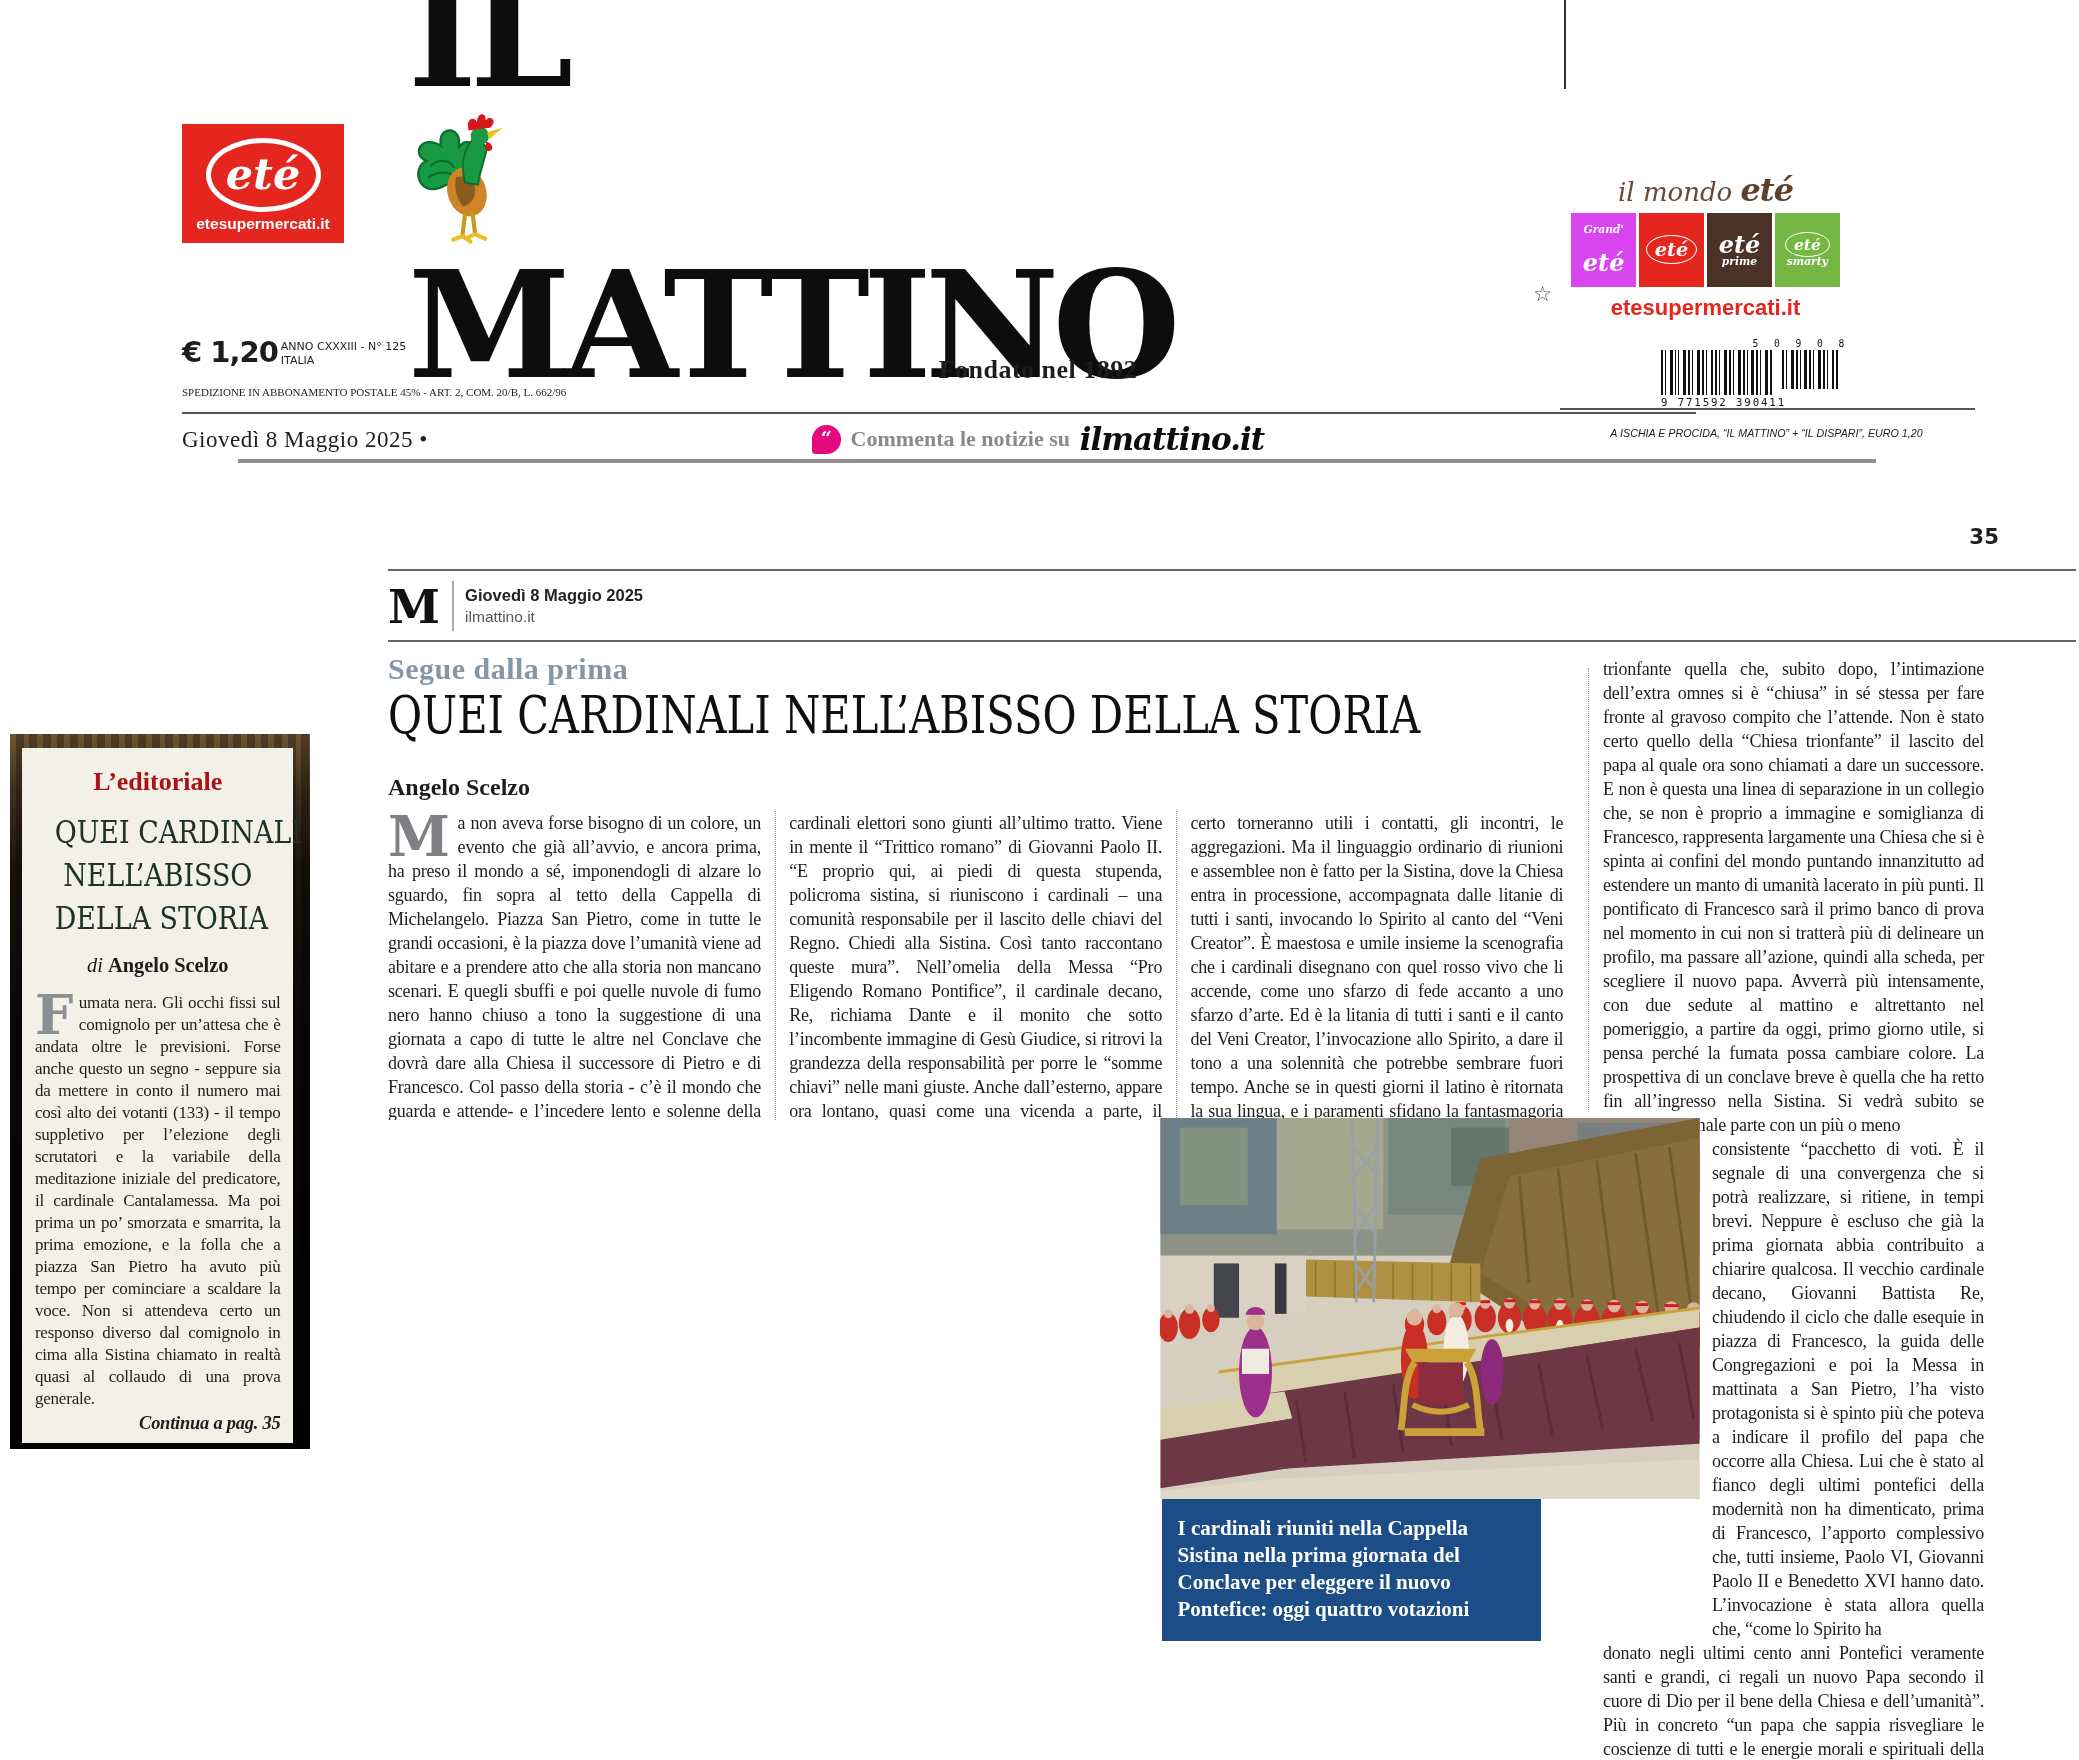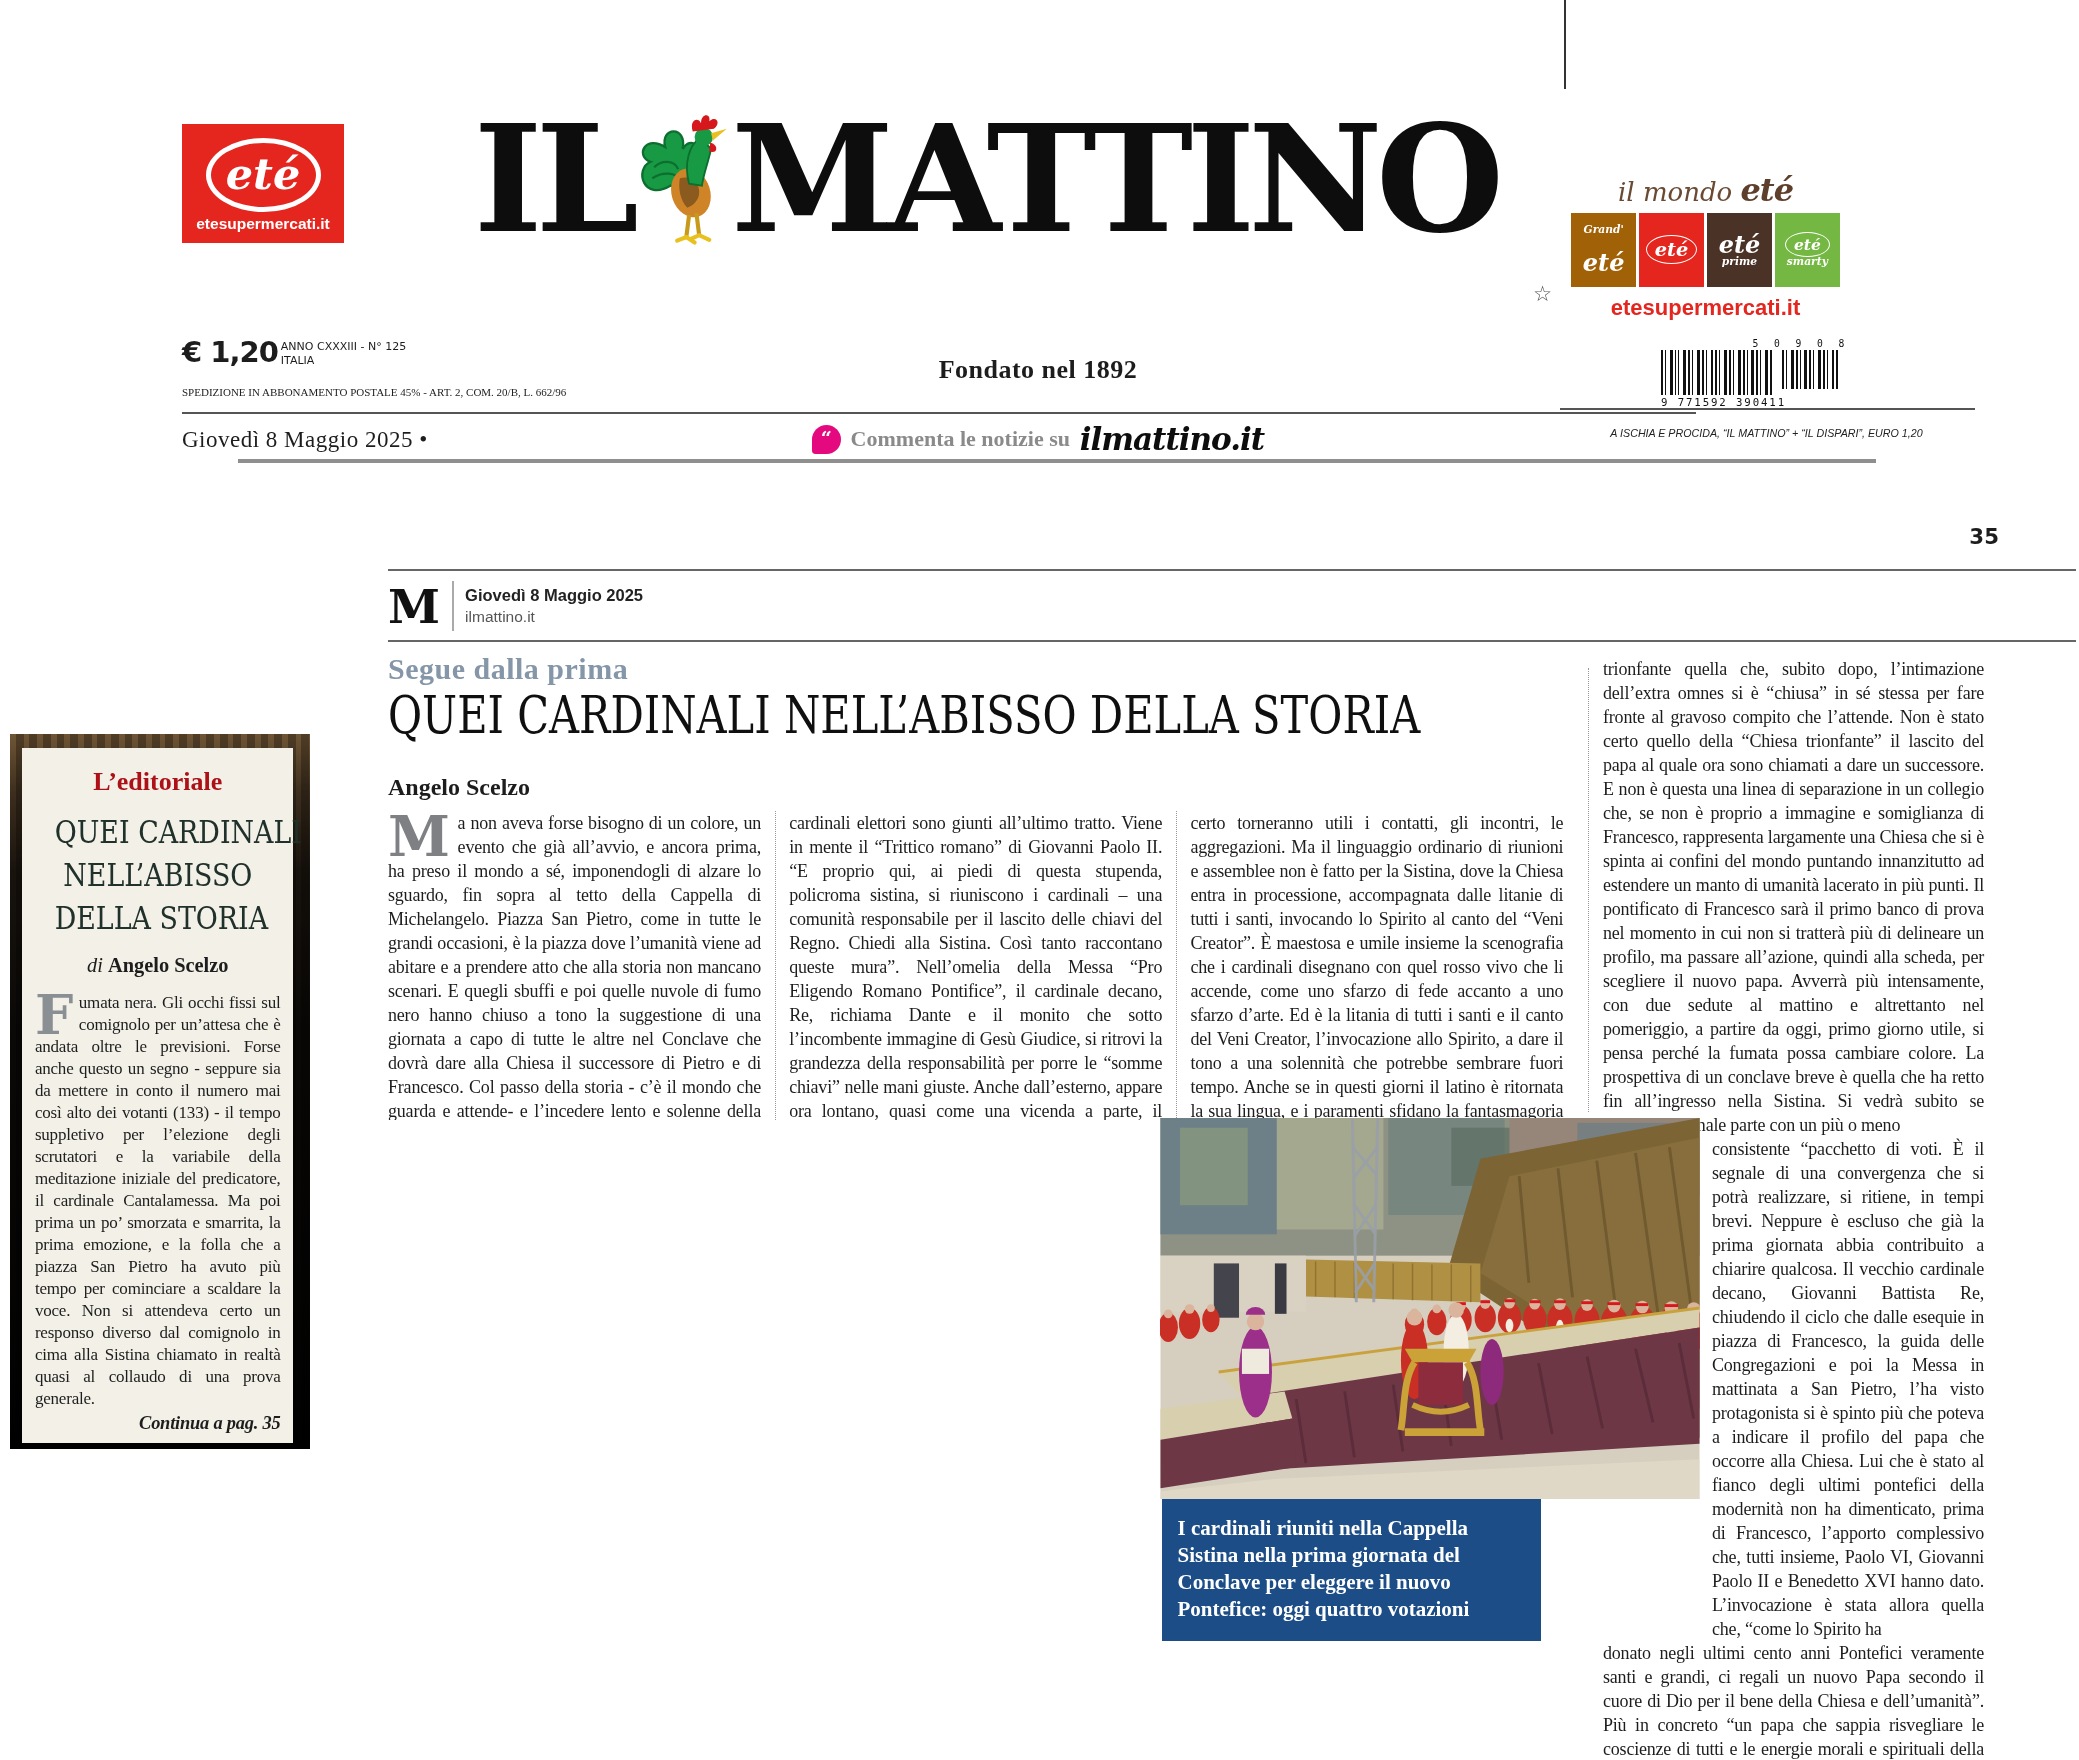--- a/index.html
+++ b/index.html
@@ -4,35 +4,35 @@
 <style>
   html,body{margin:0;padding:0;background:#fff;}
   body{width:2080px;height:1760px;position:relative;font-family:"Liberation Serif",serif;color:#1d1d1d;overflow:hidden;}
   .abs{position:absolute;}
 
   
   #ete-logo{left:182px;top:124px;width:162px;height:119px;background:#e5261f;color:#fff;text-align:center;}
   #ete-oval{margin:13.6px auto 1.9px;width:105px;height:64px;border:5.8px solid #fff;border-radius:50%;display:flex;align-items:center;justify-content:center;font-family:"DejaVu Serif",serif;font-style:italic;font-weight:bold;font-size:43px;line-height:1;}
   #ete-url{font-family:"Liberation Sans",sans-serif;font-weight:bold;font-size:15.5px;margin-top:3.9px;}
 
-  #masthead-title{left:408px;top:107px;width:1155px;height:146px;display:flex;align-items:flex-end;justify-content:center;font-family:"DejaVu Serif",serif;font-weight:bold;font-size:147px;letter-spacing:-6.8px;color:#0d0d0d;line-height:1;}
+  #masthead-title{left:408px;top:107px;width:1155px;height:146px;display:flex;align-items:flex-start;justify-content:center;font-family:"DejaVu Serif",serif;font-weight:bold;font-size:147px;letter-spacing:-6.8px;color:#0d0d0d;line-height:1;flex-direction:column;}
   #masthead-title .rooster{width:101px;height:144px;margin:0 -3.9px 0 1.9px;flex:0 0 auto;}
 
   #top-vline{left:1564px;top:0;width:1.9px;height:89px;background:#333;}
   #masthead-star{left:1533px;top:281px;font-size:21.3px;color:#555;font-family:"DejaVu Sans",sans-serif;}
 
   #world-block{left:1565px;top:171px;width:281px;text-align:center;}
   #world-script{font-family:"DejaVu Serif",serif;font-style:italic;color:#6b4a33;font-size:26px;}
   #world-script b{font-size:32px;color:#5d3f2c;letter-spacing:-1px;}
   #tiles{display:flex;gap:2.9px;justify-content:center;margin-top:3.9px;}
   .tile{width:65px;height:74px;color:#fff;display:flex;flex-direction:column;align-items:center;justify-content:center;font-family:"DejaVu Serif",serif;font-style:italic;font-weight:bold;overflow:hidden;}
   .tile .sm{font-size:10.7px;line-height:1;}
   .tile .lg{font-size:24px;line-height:1;}
   .tile .oval{border:1.9px solid #fff;border-radius:50%;padding:3.9px 7.8px;font-size:19.4px;line-height:1;}
-  #tile-1{background:#a16207;gap:15px;} #tile-2{background:#e5261f;} #tile-3{background:#4a3227;} #tile-4{background:#74b843;}
+  #tile-1{background:#d946ef;gap:15px;} #tile-2{background:#e5261f;} #tile-3{background:#4a3227;} #tile-4{background:#74b843;}
   #world-url{font-family:"Liberation Sans",sans-serif;font-weight:bold;font-size:22px;color:#e5261f;margin-top:7.8px;}
 
   #barcode-block{left:1661px;top:338px;width:194px;font-family:"DejaVu Sans Mono",monospace;color:#111;}
   #bc-top{font-size:9.7px;letter-spacing:4.9px;text-align:right;padding-right:5.8px;height:11.6px;}
   #bc-bars{display:flex;gap:7.8px;align-items:flex-start;}
   .bars{height:45px;background:repeating-linear-gradient(90deg,#111 0 1.9px,#fff 1.9px 3.9px,#111 3.9px 4.9px,#fff 4.9px 8.7px,#111 8.7px 11.6px,#fff 11.6px 13.6px);}
   #bars-left{width:113px;} #bars-right{width:58px;height:39px;}
   #bc-bottom{font-size:10.7px;letter-spacing:1.9px;margin-top:1.9px;}
   #rule-under-barcode{left:1560px;top:408px;width:415px;height:1.9px;background:#555;}
   #ischia{left:1547px;top:427px;width:439px;text-align:center;font-family:"Liberation Sans",sans-serif;font-size:10.7px;color:#222;letter-spacing:0;font-style:italic;}

